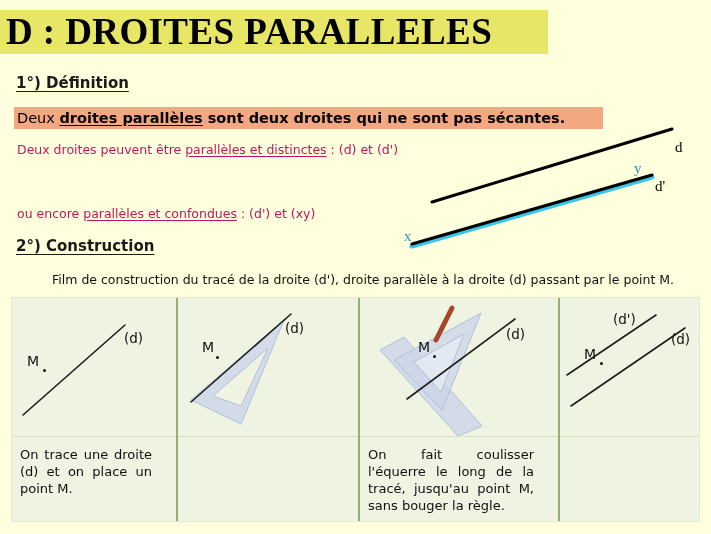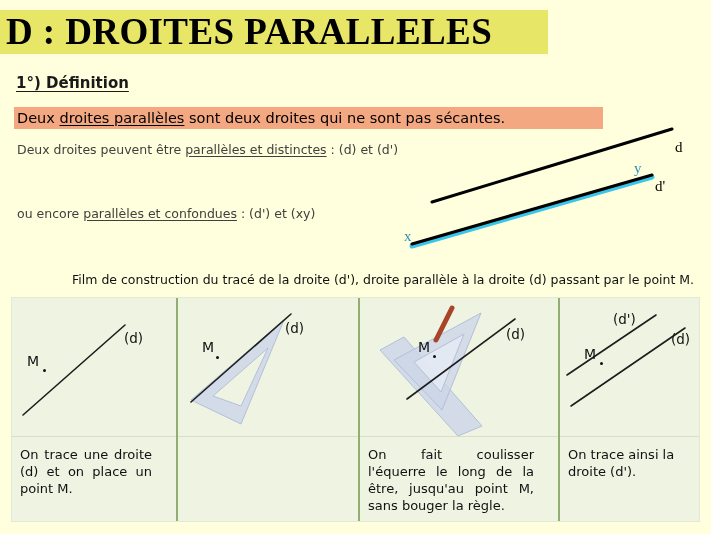--- a/index.html
+++ b/index.html
@@ -74,50 +74,49 @@
     position: absolute;
     left: 17px;
     top: 107px;
     height: 22px;
     line-height: 22px;
     font-size: 14.5px;
     color: #000;
     white-space: nowrap;
   }
   .def-text b {
-    font-weight: normal;
+    font-weight: bold;
   }
   .def-text .ul {
     text-decoration: underline;
     text-underline-offset: 2px;
   }
 
   
   .body-line {
     position: absolute;
     font-size: 12.5px;
-    color: #404040;
+    color: #be185d;
     white-space: nowrap;
   }
   #line1 { left: 17px; top: 142px; }
   #line2 { left: 17px; top: 178px; margin-top: 28px; }
   .body-line .ul {
     text-decoration: underline;
     text-underline-offset: 2px;
   }
 
   
   #film-line {
     position: absolute;
     left: 52px;
     top: 272px;
     font-size: 12.5px;
     color: #111;
     white-space: nowrap;
-    margin-left: 20px;
   }
 
   
   #fig-parallel {
     position: absolute;
     left: 390px;
     top: 118px;
     width: 321px;
     height: 145px;
   }
@@ -224,20 +223,21 @@
       <line x1="22" y1="128" x2="262" y2="59" stroke="#39c6e8" stroke-width="5" stroke-linecap="round"></line>
 
       <line x1="22" y1="126" x2="262" y2="57" stroke="#000000" stroke-width="3" stroke-linecap="round"></line>
     </svg>
     <span class="fig-label" style="left:285px; top:21px;">d</span>
     <span class="fig-label" style="left:265px; top:60px;">d'</span>
     <span class="fig-label cyan" style="left:244px; top:42px;">y</span>
     <span class="fig-label cyan" style="left:14px; top:110px;">x</span>
   </div>
 
+  <div class="sec-heading" id="sec2">2°) Construction</div>
   <div id="film-line">Film de construction du tracé de la droite (d'), droite parallèle à la droite (d) passant par le point M.</div>
 
   <div id="panels">
 
     <div class="panel" style="width:164px;">
       <div class="panel-art">
         <svg width="164" height="138" viewBox="0 0 164 138">
           <line x1="11" y1="117" x2="113" y2="27" stroke="#1d1d1d" stroke-width="1.6" stroke-linecap="round"></line>
         </svg>
         <span class="art-label" style="left:112px; top:32px;">(d)</span>
@@ -274,33 +274,32 @@
 
           <line x1="76" y1="42" x2="92" y2="10" stroke="#a8442a" stroke-width="5" stroke-linecap="round"></line>
 
           <line x1="47" y1="101" x2="155" y2="21" stroke="#1d1d1d" stroke-width="1.6" stroke-linecap="round"></line>
         </svg>
         <span class="art-label" style="left:146px; top:28px;">(d)</span>
         <span class="art-label m" style="left:58px; top:41px;">M</span>
         <span class="dot" style="left:73px; top:57px;"></span>
       </div>
       <div class="panel-divider"></div>
-      <div class="panel-caption">On fait coulisser l'équerre le long de la être, jusqu'au point M, sans bouger la règle.</div>
+      <div class="panel-caption">On fait coulisser l'équerre le long de la tracé, jusqu'au point M, sans bouger la règle.</div>
     </div>
 
     <div class="panel" style="width:141px;">
       <div class="panel-art">
         <svg width="141" height="138" viewBox="0 0 141 138">
           <line x1="7" y1="77" x2="96" y2="17" stroke="#1d1d1d" stroke-width="1.6" stroke-linecap="round"></line>
           <line x1="11" y1="108" x2="125" y2="30" stroke="#1d1d1d" stroke-width="1.6" stroke-linecap="round"></line>
         </svg>
         <span class="art-label" style="left:53px; top:13px;">(d')</span>
         <span class="art-label" style="left:111px; top:33px;">(d)</span>
         <span class="art-label m" style="left:24px; top:48px;">M</span>
         <span class="dot" style="left:40px; top:64px;"></span>
       </div>
       <div class="panel-divider"></div>
-      <div class="panel-caption last">On trace ainsi la droite (d').</div>
     </div>
 
   </div>
 
 </div>
 
 </body></html>

